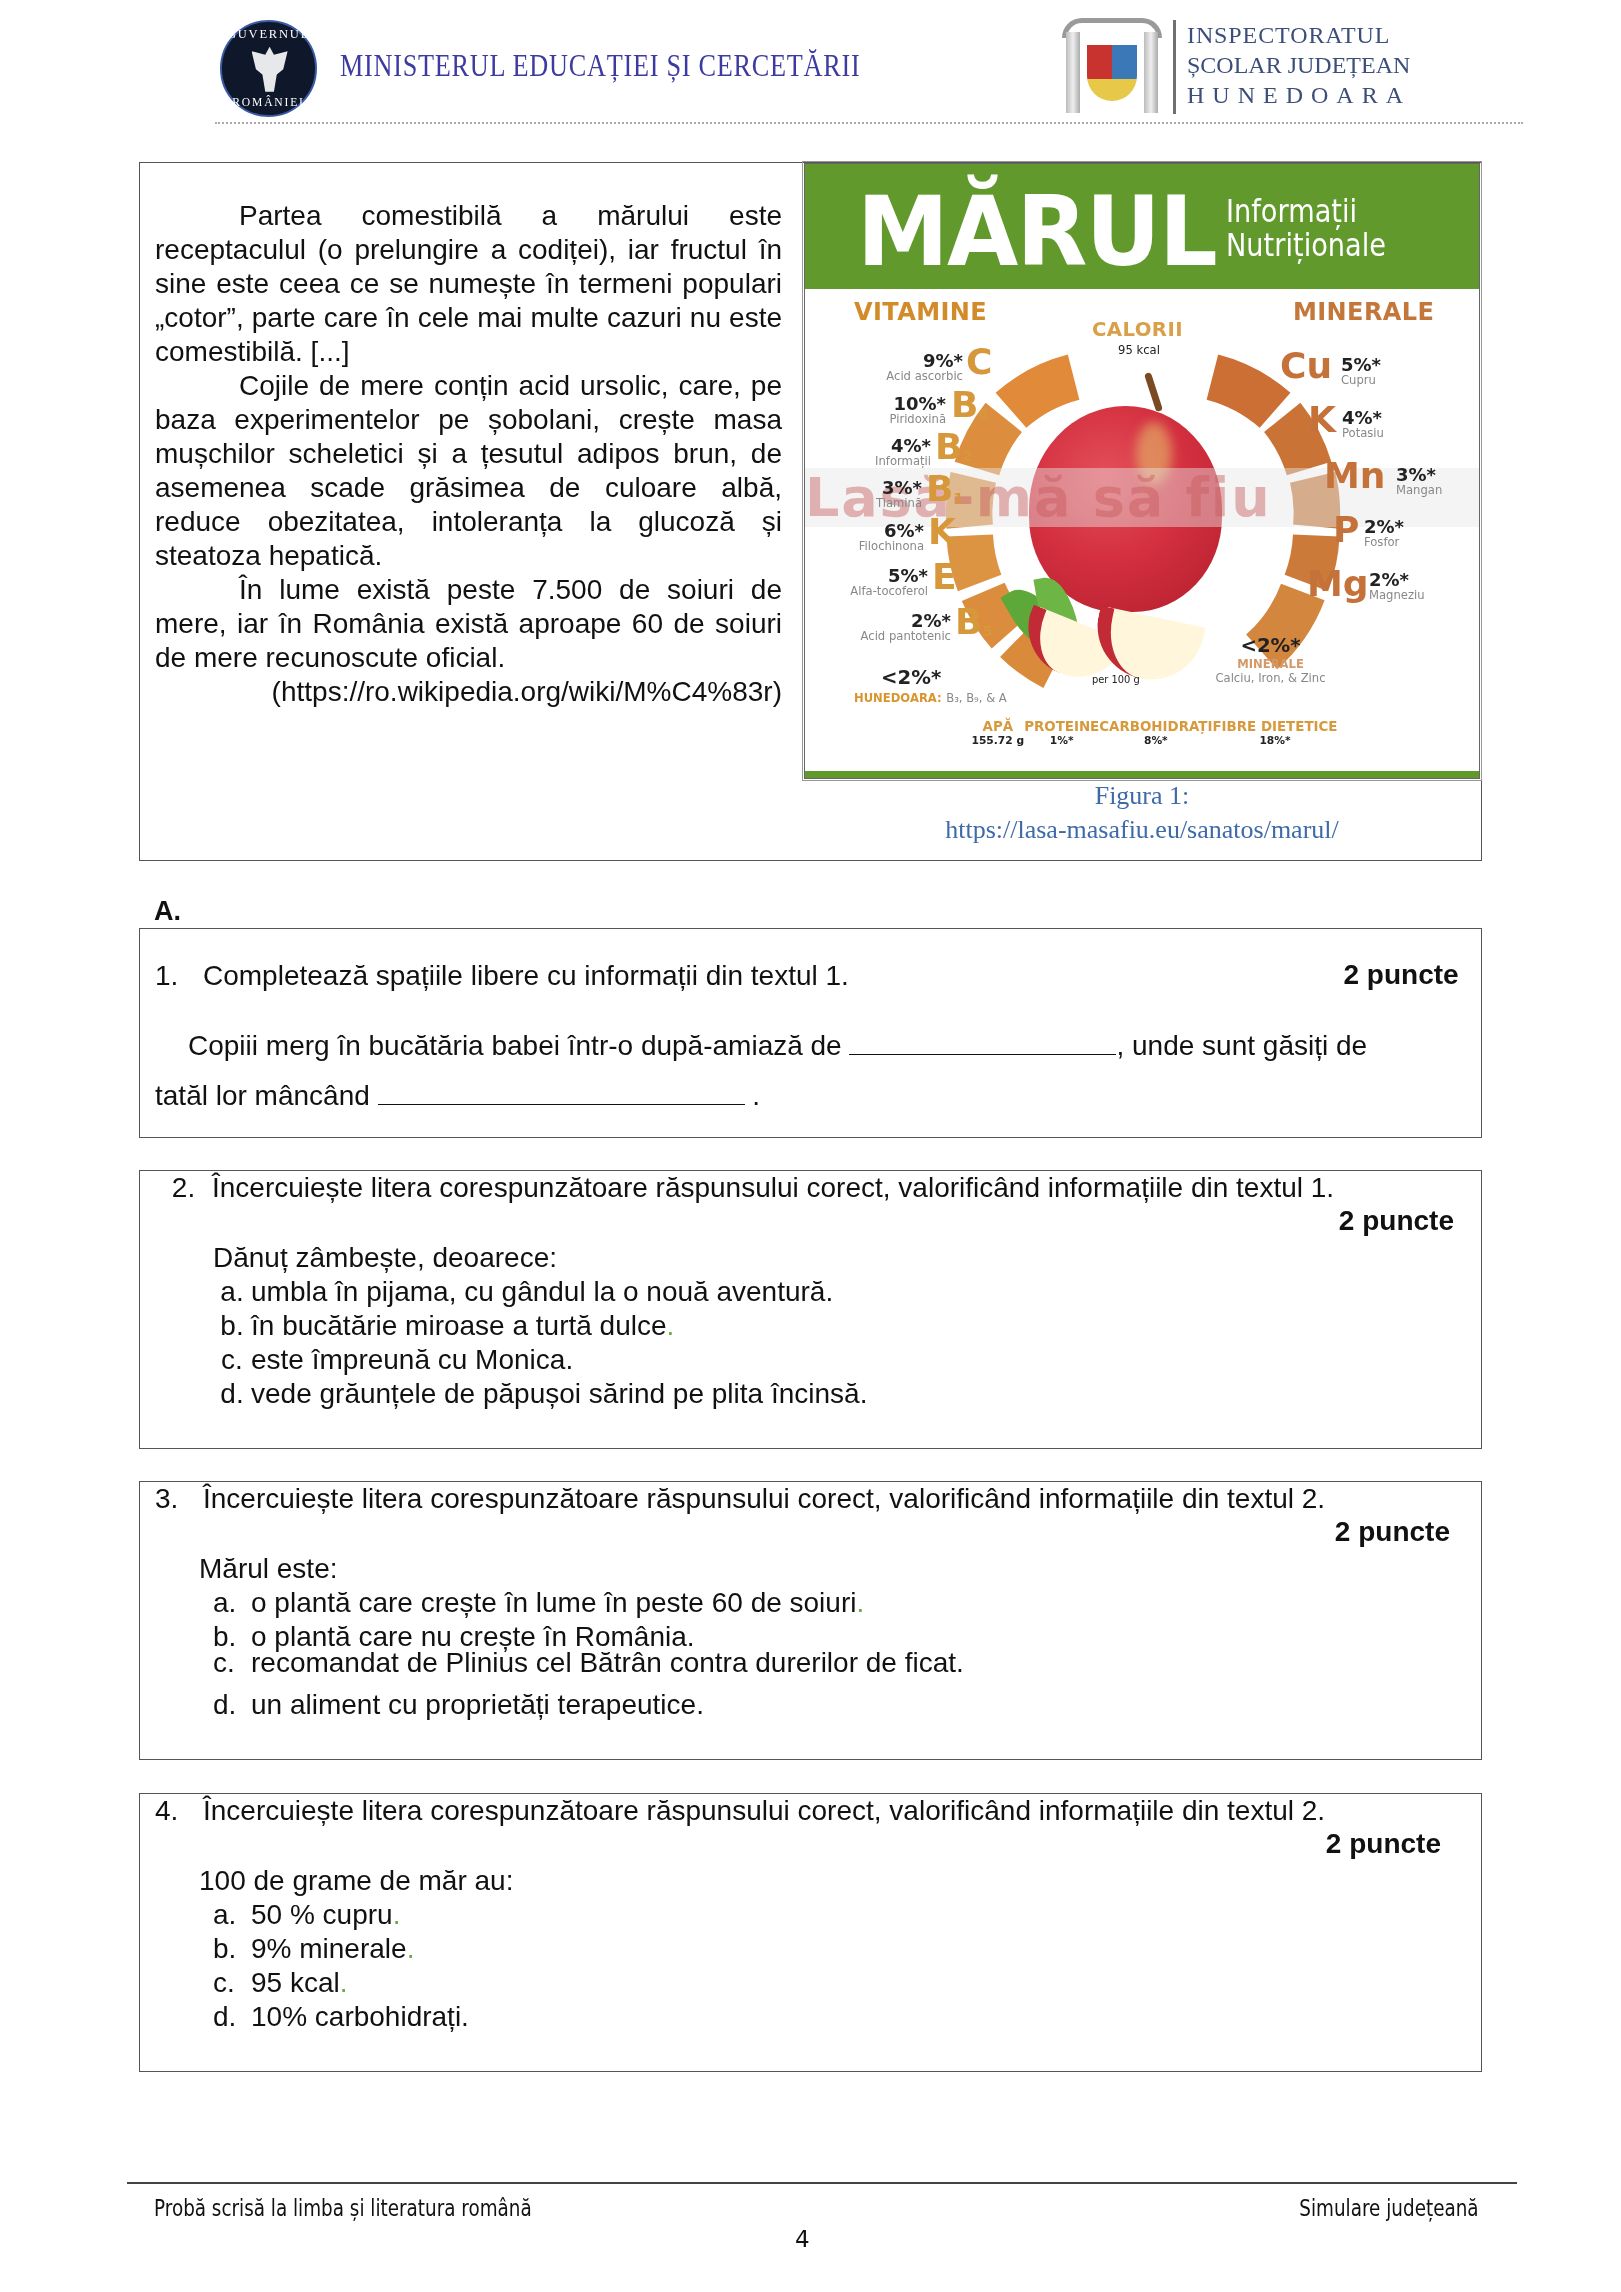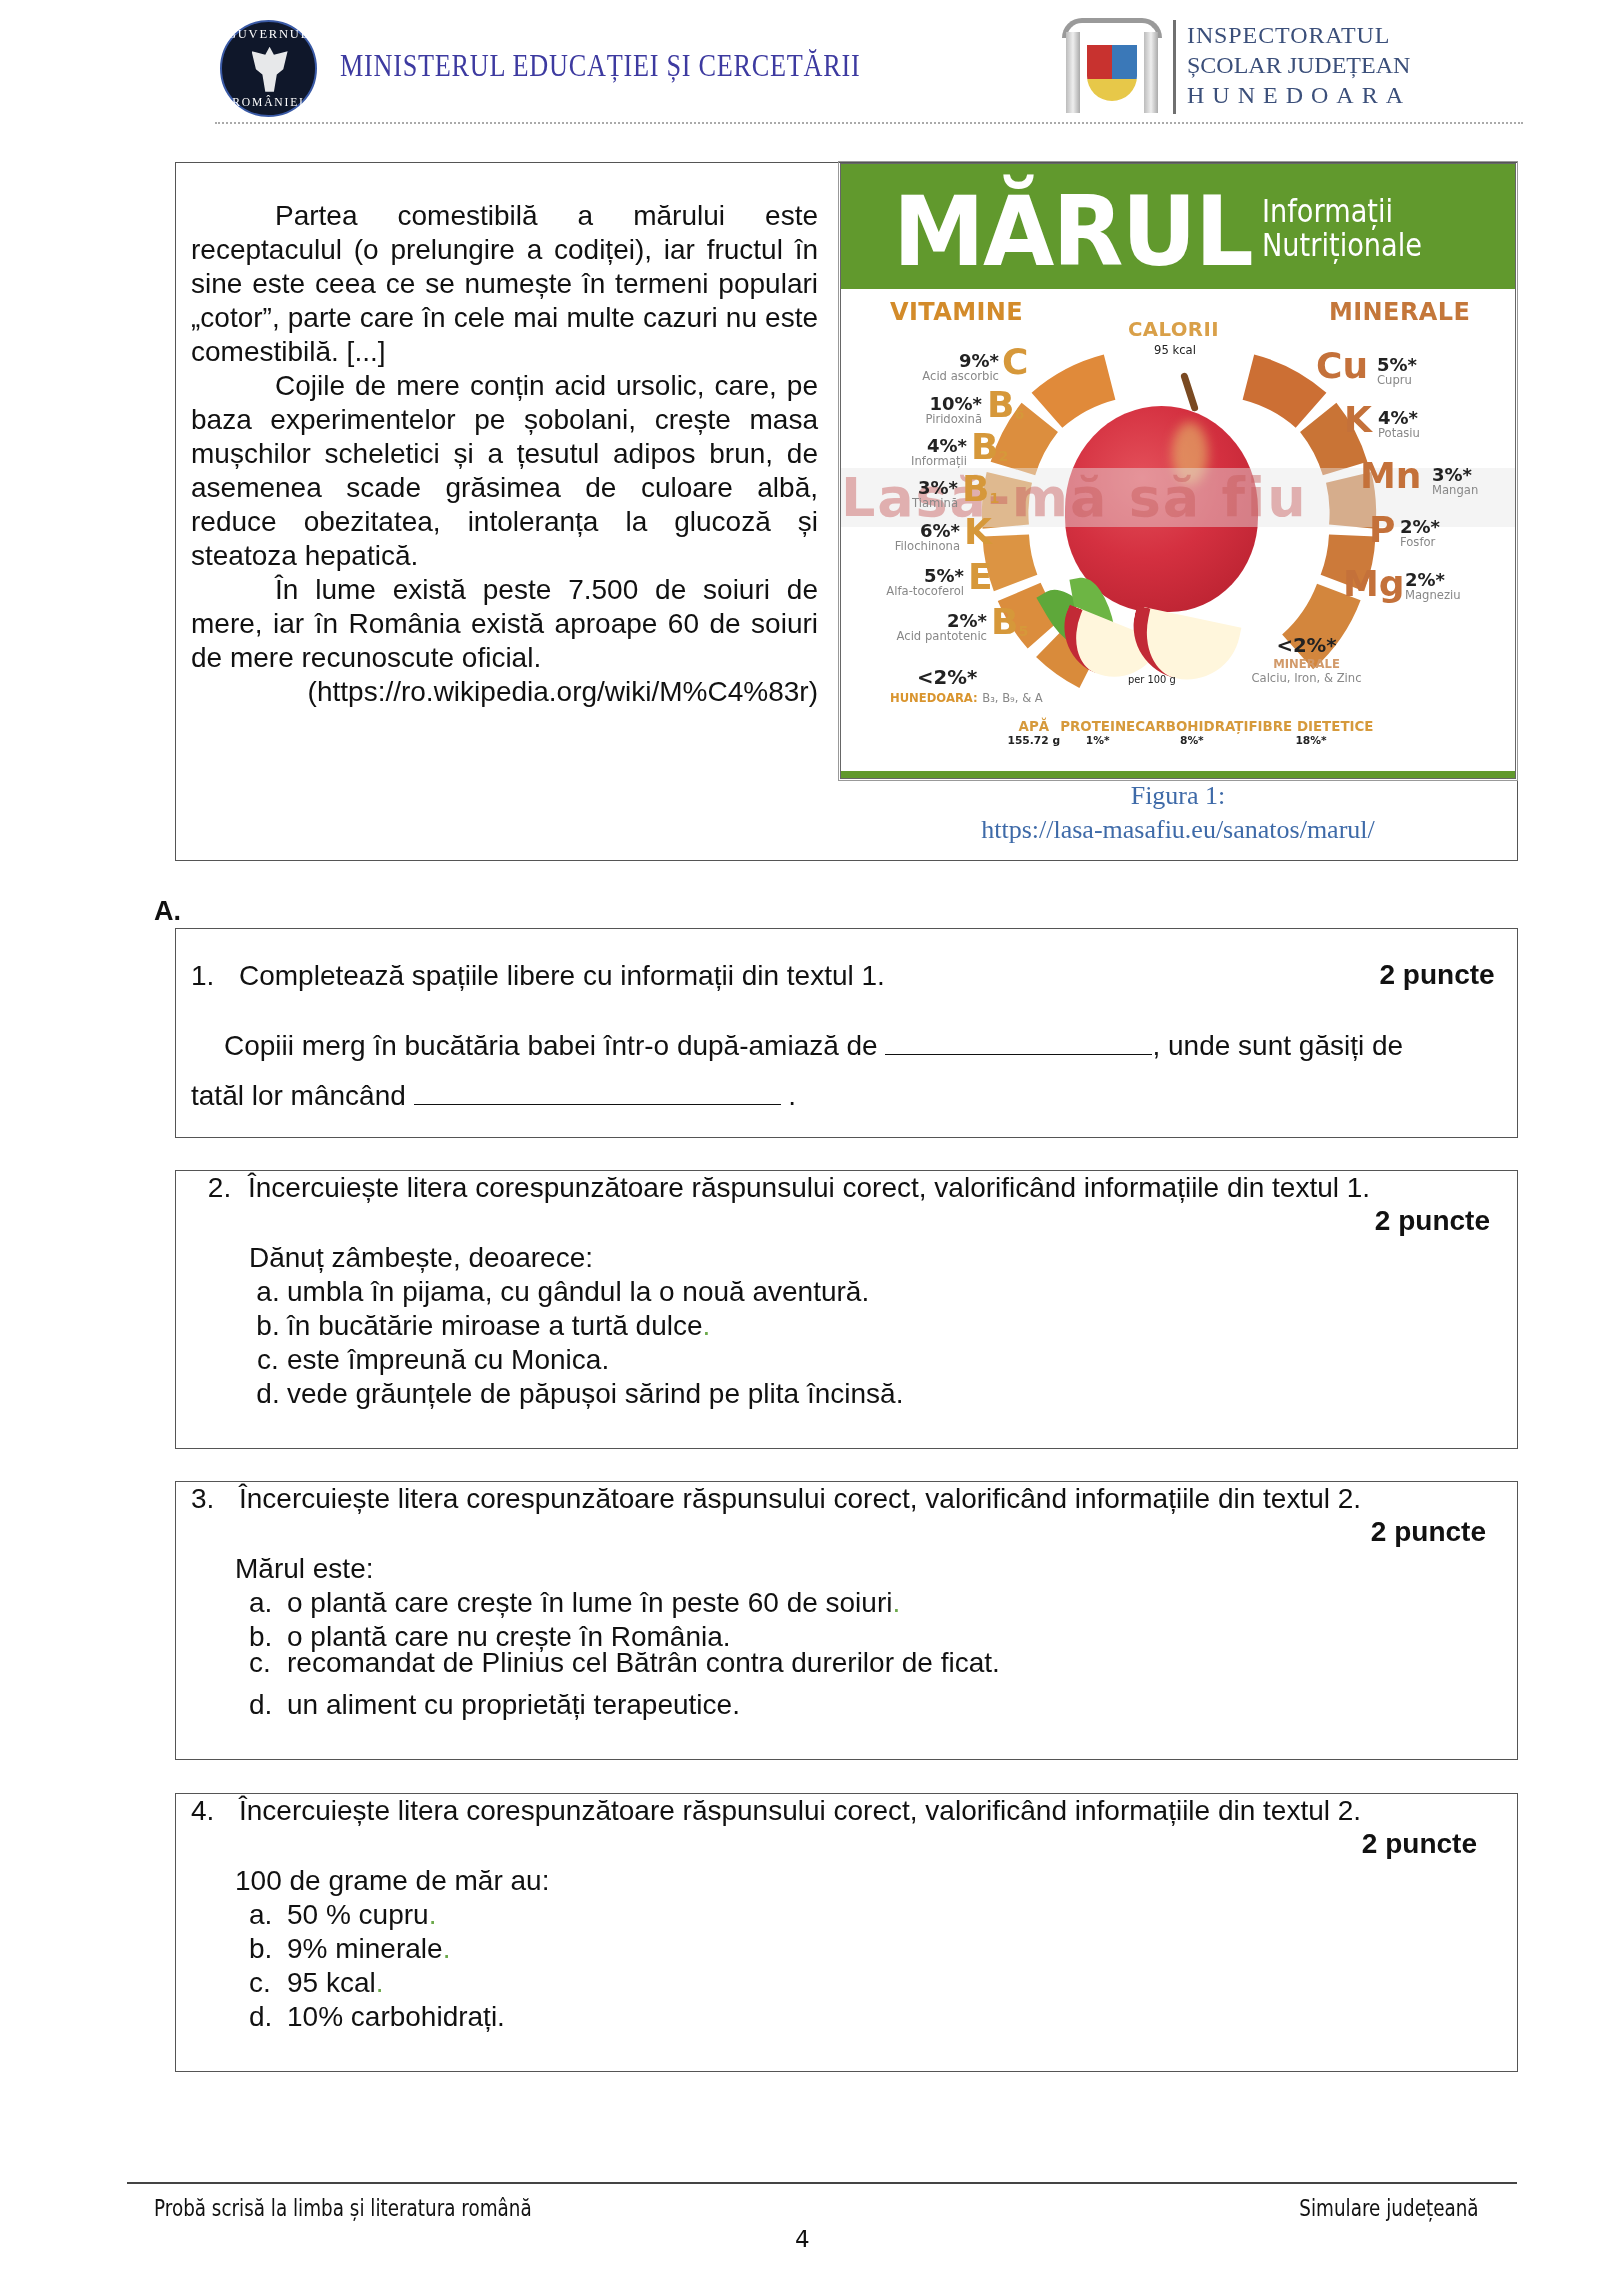--- a/index.html
+++ b/index.html
@@ -29,21 +29,21 @@
   .isj-shield .r { position: absolute; right: 0; top: 0; width: 50%; height: 60%; background: #3a78b8; }
   .isj-shield .b { position: absolute; left: 0; bottom: 0; width: 100%; height: 40%; background: #e7c849; }
   .isj-divider { position: absolute; left: 1173px; top: 19.7px; width: 2.7px; height: 94px; background: #707070; }
   .isj-text { position: absolute; left: 1187px; top: 19.7px; font-family: "Liberation Serif", serif; color: #3b4f7a; line-height: 30px; }
   .isj-text div { font-size: 24px; white-space: nowrap; font-family: Liberation Serif, serif; }
   .isj-text .l1 { letter-spacing: 0.9px; }
   .isj-text .l3 { letter-spacing: 8px; }
   .hdr-dots { position: absolute; left: 215px; top: 122px; width: 1308px; border-top: 2.7px dotted #aaaaaa; }
 
   
-  .box { position: absolute; border: 1.8px solid #555; background: #fff; margin-left: 36px; }
+  .box { position: absolute; border: 1.8px solid #555; background: #fff; }
   .text-box { left: 139px; top: 162px; width: 1343px; height: 699px; }
   .passage { position: absolute; left: 15px; top: 36px; width: 627px; font-size: 28px; line-height: 34px; text-align: justify; color: #111; }
   .passage p { text-indent: 84px; }
   .passage .src { text-align: right; text-indent: 0; }
 
   
   .info { position: absolute; left: 664px; top: 0px; width: 676px; height: 616px; border: 1.8px solid #666; outline: 0.9px solid #999; outline-offset: 1.8px; background: #fff; overflow: hidden; }
   .info-banner { position: absolute; left: 0; top: 0; width: 100%; height: 125px; background: #61992d; }
   .banner-title { position: absolute; left: 52px; top: 10.7px; font-family: "DejaVu Sans", sans-serif; font-weight: bold;
     font-size: 97px; color: #fff; letter-spacing: -1.8px; transform: scaleX(0.95); transform-origin: left; }

